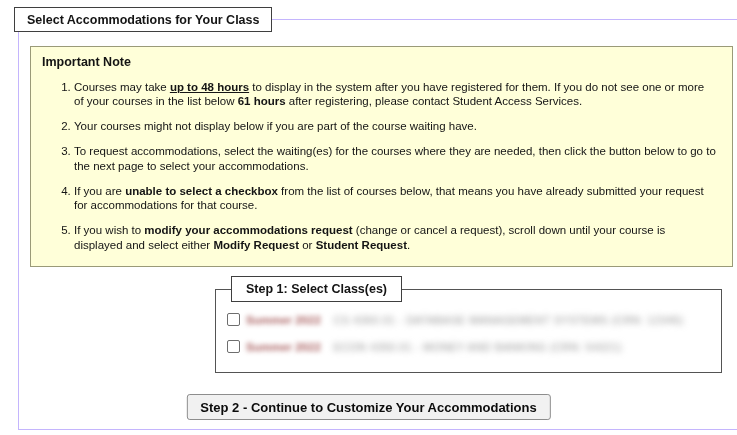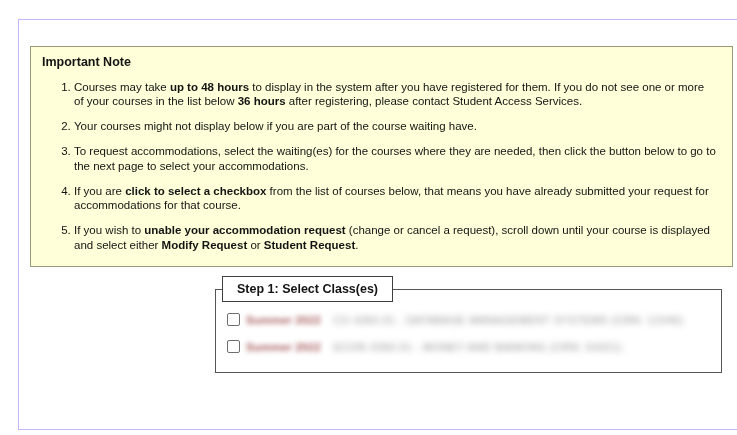--- a/index.html
+++ b/index.html
@@ -31,28 +31,28 @@
   }
   .note-title {
     font-weight: bold; font-size: 12.5px; color: #141414;
     padding: 8px 0 0 11px;
   }
   .note-list {
     margin: 11px 0 0 0; padding: 0 16px 0 43px;
     font-size: 11.5px; line-height: 1.26; color: #141414;
   }
   .note-list li { margin-bottom: 10.5px; }
-  .note-list .u { }
+  .note-list .u { text-decoration: underline; }
 
   
   .step1-frame {
     position: absolute; left: 215px; top: 289px; width: 505px; height: 82px;
     border: 1px solid #545454; background: #ffffff;
   }
-  .step1-legend { left: 222px; top: 276px; height: 24px; padding: 0 14px; }
+  .step1-legend { left: 231px; top: 276px; height: 24px; padding: 0 14px; }
   .course-rows { position: absolute; left: 227px; top: 306px; width: 480px; }
   .course-row { display: flex; align-items: center; height: 27px; }
   .course-checkbox {
     width: 13px; height: 13px; margin: 0 6px 0 0; flex: 0 0 13px;
     appearance: none; -webkit-appearance: none;
     border: 1px solid #6e6e6e; border-radius: 2px; background: #ffffff;
   }
   .course-term {
     font-size: 11.5px; font-weight: bold; white-space: nowrap;
     filter: blur(2.6px);
@@ -75,40 +75,42 @@
 </head>
 <body>
 
 <div class="screen">
 
   <div class="outer-frame">
 
     <div class="note-box">
       <div class="note-title">Important Note</div>
       <ol class="note-list">
-          <li>Courses may take <b class="u">up to 48 hours</b> to display in the system after you have registered for them. If you do not see one or more of your courses in the list below <b>36 hours</b> after registering, please contact Student Access Services.</li>
+          <li>Courses may take <b class="u">up to 48 hours</b> to display in the system after you have registered for them. If you do not see one or more of your courses in the list below <b>61 hours</b> after registering, please contact Student Access Services.</li>
           <li>Your courses might not display below if you are part of the course waiting have.</li>
           <li>To request accommodations, select the waiting(es) for the courses where they are needed, then click the button below to go to the next page to select your accommodations.</li>
-          <li>If you are <b>click to select a checkbox</b> from the list of courses below, that means you have already submitted your request for accommodations for that course.</li>
-          <li>If you wish to <b>unable your accommodation request</b> (change or cancel a request), scroll down until your course is displayed and select either <b>Modify Request</b> or <b>Student Request</b>.</li>
+          <li>If you are <b>unable to select a checkbox</b> from the list of courses below, that means you have already submitted your request for accommodations for that course.</li>
+          <li>If you wish to <b>modify your accommodations request</b> (change or cancel a request), scroll down until your course is displayed and select either <b>Modify Request</b> or <b>Student Request</b>.</li>
         </ol>
     </div>
 
   </div>
 
+  <div class="legend-box outer-legend">Select Accommodations for Your Class</div>
 
   <div class="step1-frame"></div>
   <div class="legend-box step1-legend">Step 1: Select Class(es)</div>
   <div class="course-rows">
       <div class="course-row">
         <input type="checkbox" class="course-checkbox" style="">
         <span class="course-term" style="color: rgb(168, 94, 94);">Summer 2022</span>
         <span class="course-detail" style="color: rgb(143, 143, 143);">CS 4360.01  -  DATABASE MANAGEMENT SYSTEMS (CRN: 12345)</span>
       </div>
       <div class="course-row">
         <input type="checkbox" class="course-checkbox" style="">
         <span class="course-term" style="color: rgb(168, 94, 94);">Summer 2022</span>
         <span class="course-detail" style="color: rgb(143, 143, 143);">ECON 4350.01  -  MONEY AND BANKING (CRN: 54321)</span>
       </div>
     </div>
 
+  <button class="continue-btn" type="button">Step 2 - Continue to Customize Your Accommodations</button>
 
 </div>
 
 </body></html>

